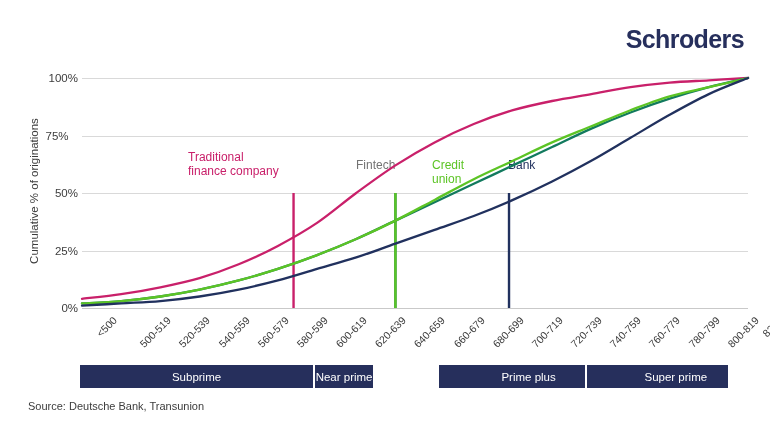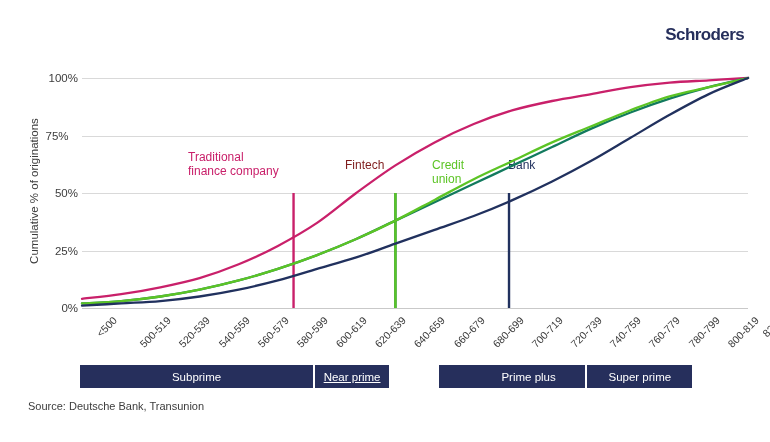--- a/index.html
+++ b/index.html
@@ -26,21 +26,21 @@
     font-size: 14.5px;
     font-weight: bold;
     color: #0f76bc;
     letter-spacing: -0.1px;
     white-space: nowrap;
   }
   .logo {
     position: absolute;
     right: 26px;
     top: 25px;
-    font-size: 17px;
+    font-size: 25px;
     font-weight: bold;
     color: #262f5c;
     letter-spacing: -0.6px;
     white-space: nowrap;
   }
   .ylabel {
     position: absolute;
     left: -86px;
     top: 185px;
     width: 240px;
@@ -162,33 +162,33 @@
       <div class="xtick" style="left: 635.471px; top: 314px;">760-779</div>
       <div class="xtick" style="left: 674.647px; top: 314px;">780-799</div>
       <div class="xtick" style="left: 713.824px; top: 314px;">800-819</div>
       <div class="xtick" style="left: 753px; top: 314px;">820+</div>
     </div>
   <div id="serieslabels">
       <div class="serieslabel" style="left: 188px; top: 150px; color: rgb(201, 32, 106); text-align: left;">
         <div>Traditional</div>
         <div>finance company</div>
       </div>
-      <div class="serieslabel" style="left: 345px; top: 158px; color: #7f1d1d;">Fintech</div>
+      <div class="serieslabel" style="left: 356px; top: 158px; color: #737373;">Fintech</div>
       <div class="serieslabel" style="left: 432px; top: 158px; color: rgb(92, 196, 37);">
         <div>Credit</div>
         <div>union</div>
       </div>
       <div class="serieslabel" style="left: 508px; top: 158px; color: rgb(33, 49, 94);">Bank</div>
     </div>
   <div id="bands">
       <div class="band" style="left: 80px; width: 233.1px;">Subprime</div>
-      <div class="band" style="left: 315.1px; width: 74px; text-decoration: underline;">Near prime</div>
+      <div class="band" style="left: 315.1px; width: 58px;">Near prime</div>
       <div class="band" style="left: 393.4px; width: 94px; margin-left: 46px;">Prime</div>
       <div class="band" style="left: 471.8px; width: 113.6px;">Prime plus</div>
-      <div class="band" style="left: 587.3px; width: 105px;">Super prime</div>
+      <div class="band" style="left: 587.3px; width: 105px; padding-left: 36px;">Super prime</div>
     </div>
 
   <svg id="plot" viewBox="0 0 770 442">
       <line x1="293.55" y1="193.00" x2="293.55" y2="308.00" stroke="#c9206a" stroke-width="2.4"></line>
       <line x1="395.41" y1="193.00" x2="395.41" y2="308.00" stroke="#127a5e" stroke-width="2.4"></line>
       <line x1="395.41" y1="193.00" x2="395.41" y2="308.00" stroke="#5cc425" stroke-width="2.4"></line>
       <line x1="509.02" y1="193.00" x2="509.02" y2="308.00" stroke="#21315e" stroke-width="2.4"></line>
       <path d="M82.00,298.80 C88.53,298.03 108.12,296.12 121.18,294.20 C134.24,292.28 147.29,289.98 160.35,287.30 C173.41,284.62 186.47,281.93 199.53,278.10 C212.59,274.27 225.65,269.67 238.71,264.30 C251.76,258.93 264.82,252.80 277.88,245.90 C290.94,239.00 304.00,231.72 317.06,222.90 C330.12,214.08 343.18,202.58 356.24,193.00 C369.29,183.42 382.35,173.83 395.41,165.40 C408.47,156.97 421.53,149.30 434.59,142.40 C447.65,135.50 460.71,129.37 473.76,124.00 C486.82,118.63 499.88,114.03 512.94,110.20 C526.00,106.37 539.06,103.68 552.12,101.00 C565.18,98.32 578.24,96.40 591.29,94.10 C604.35,91.80 617.41,89.12 630.47,87.20 C643.53,85.28 656.59,83.75 669.65,82.60 C682.71,81.45 695.76,81.07 708.82,80.30 C721.88,79.53 741.47,78.38 748.00,78.00" fill="none" stroke="#c9206a" stroke-width="2.3" stroke-linecap="round"></path>
       <path d="M82.00,303.40 C88.53,303.02 108.12,302.25 121.18,301.10 C134.24,299.95 147.29,298.42 160.35,296.50 C173.41,294.58 186.47,292.28 199.53,289.60 C212.59,286.92 225.65,283.85 238.71,280.40 C251.76,276.95 264.82,273.12 277.88,268.90 C290.94,264.68 304.00,260.08 317.06,255.10 C330.12,250.12 343.18,244.75 356.24,239.00 C369.29,233.25 382.35,226.73 395.41,220.60 C408.47,214.47 421.53,208.33 434.59,202.20 C447.65,196.07 460.71,189.93 473.76,183.80 C486.82,177.67 499.88,171.53 512.94,165.40 C526.00,159.27 539.06,153.13 552.12,147.00 C565.18,140.87 578.24,134.35 591.29,128.60 C604.35,122.85 617.41,117.48 630.47,112.50 C643.53,107.52 656.59,102.92 669.65,98.70 C682.71,94.48 695.76,90.65 708.82,87.20 C721.88,83.75 741.47,79.53 748.00,78.00" fill="none" stroke="#127a5e" stroke-width="2.3" stroke-linecap="round"></path>
       <path d="M82.00,303.40 C88.53,303.02 108.12,302.25 121.18,301.10 C134.24,299.95 147.29,298.42 160.35,296.50 C173.41,294.58 186.47,292.28 199.53,289.60 C212.59,286.92 225.65,283.85 238.71,280.40 C251.76,276.95 264.82,273.12 277.88,268.90 C290.94,264.68 304.00,260.08 317.06,255.10 C330.12,250.12 343.18,244.75 356.24,239.00 C369.29,233.25 382.35,227.12 395.41,220.60 C408.47,214.08 421.53,206.80 434.59,199.90 C447.65,193.00 460.71,185.72 473.76,179.20 C486.82,172.68 499.88,166.93 512.94,160.80 C526.00,154.67 539.06,148.15 552.12,142.40 C565.18,136.65 578.24,131.67 591.29,126.30 C604.35,120.93 617.41,115.18 630.47,110.20 C643.53,105.22 656.59,100.23 669.65,96.40 C682.71,92.57 695.76,90.27 708.82,87.20 C721.88,84.13 741.47,79.53 748.00,78.00" fill="none" stroke="#5cc425" stroke-width="2.3" stroke-linecap="round"></path>

